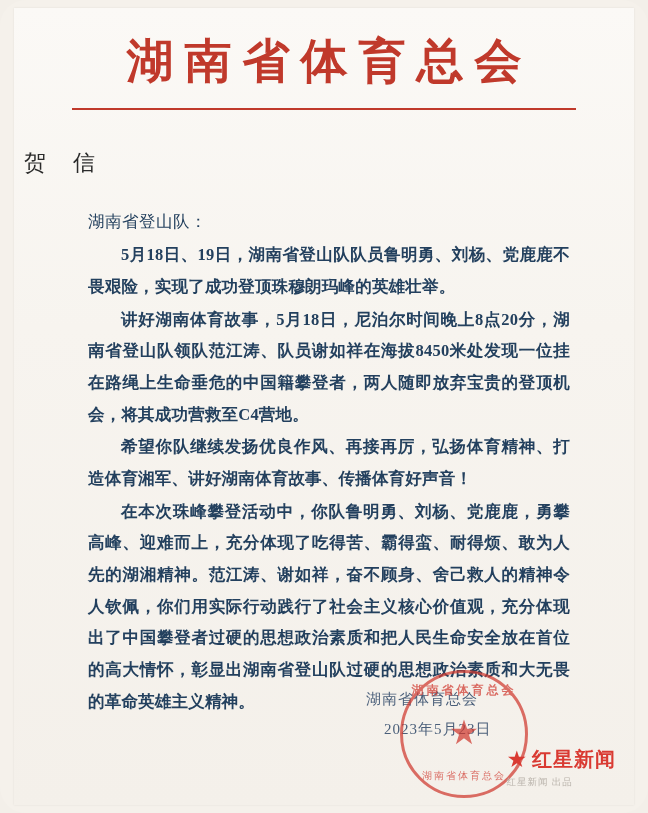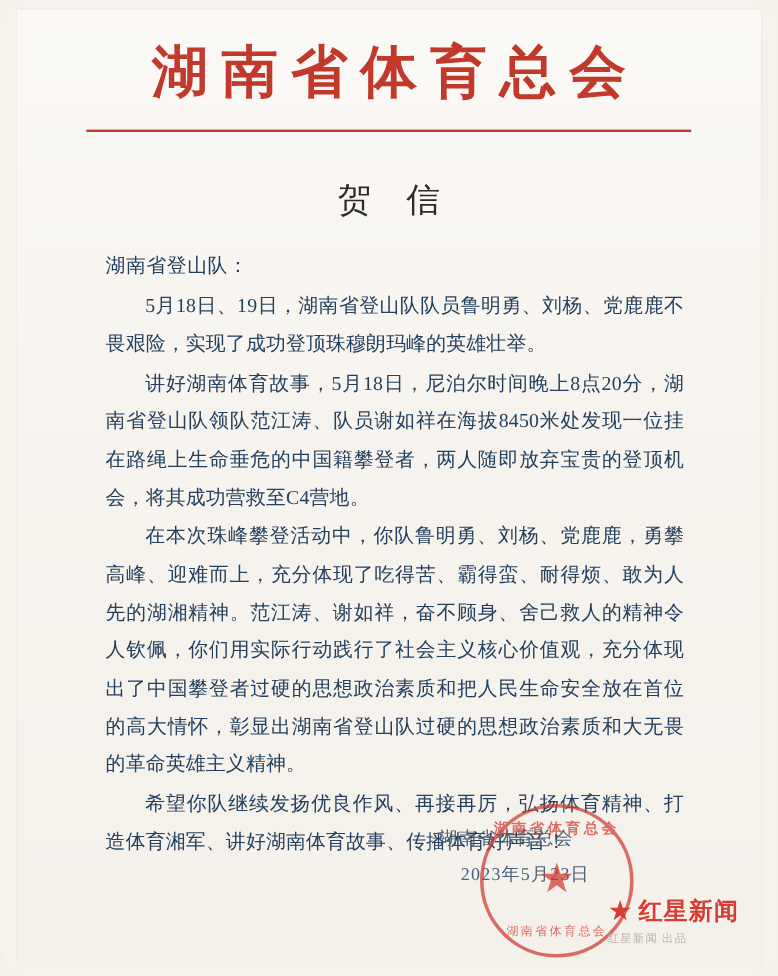--- a/index.html
+++ b/index.html
@@ -54,22 +54,21 @@
     top: 100px;
     width: 504px;
     height: 2px;
     background: #c0392b;
   }
   .doc-title {
     position: absolute;
     left: 0;
     top: 140px;
     width: 100%;
-    text-align: center;
-    font-size: 28px;
+    font-size: 22px;
     letter-spacing: 10px;
     text-indent: 10px;
     color: #2b2b2b;
     font-family: "DejaVu Serif", "Liberation Serif", serif;
   }
   .body-area {
     position: absolute;
     left: 74px;
     top: 198px;
     width: 482px;
@@ -83,20 +82,21 @@
   }
   .para {
     font-size: 16.5px;
     color: #23405e;
     letter-spacing: 0.2px;
     line-height: 1.92;
     text-align: justify;
     text-justify: inter-ideograph;
     text-indent: 33px;
     margin: 0 0 1px 0;
+    font-weight: bold;
   }
   
   .sign-block {
     position: absolute;
     left: 330px;
     top: 676px;
     width: 230px;
     text-align: left;
     color: #4a5f7a;
     font-size: 15px;
@@ -190,22 +190,22 @@
       <div class="letterhead-title">湖南省体育总会</div>
     </div>
     <div class="rule"></div>
 
     <div class="doc-title">贺 信</div>
 
     <div class="body-area">
       <div class="salutation">湖南省登山队：</div>
       <p class="para">5月18日、19日，湖南省登山队队员鲁明勇、刘杨、党鹿鹿不畏艰险，实现了成功登顶珠穆朗玛峰的英雄壮举。</p>
       <p class="para">讲好湖南体育故事，5月18日，尼泊尔时间晚上8点20分，湖南省登山队领队范江涛、队员谢如祥在海拔8450米处发现一位挂在路绳上生命垂危的中国籍攀登者，两人随即放弃宝贵的登顶机会，将其成功营救至C4营地。</p>
+      <p class="para">希望你队继续发扬优良作风、再接再厉，弘扬体育精神、打造体育湘军、讲好湖南体育故事、传播体育好声音！</p>
       <p class="para">在本次珠峰攀登活动中，你队鲁明勇、刘杨、党鹿鹿，勇攀高峰、迎难而上，充分体现了吃得苦、霸得蛮、耐得烦、敢为人先的湖湘精神。范江涛、谢如祥，奋不顾身、舍己救人的精神令人钦佩，你们用实际行动践行了社会主义核心价值观，充分体现出了中国攀登者过硬的思想政治素质和把人民生命安全放在首位的高大情怀，彰显出湖南省登山队过硬的思想政治素质和大无畏的革命英雄主义精神。</p>
-      <p class="para">希望你队继续发扬优良作风、再接再厉，弘扬体育精神、打造体育湘军、讲好湖南体育故事、传播体育好声音！</p>
     </div>
 
     <div class="sign-block">
       <div class="sign-org">湖南省体育总会</div>
       <div class="sign-date">2023年5月23日</div>
     </div>
 
     <div class="seal">
       <div class="seal-top-text">湖南省体育总会</div>
       <div class="seal-star">★</div>

